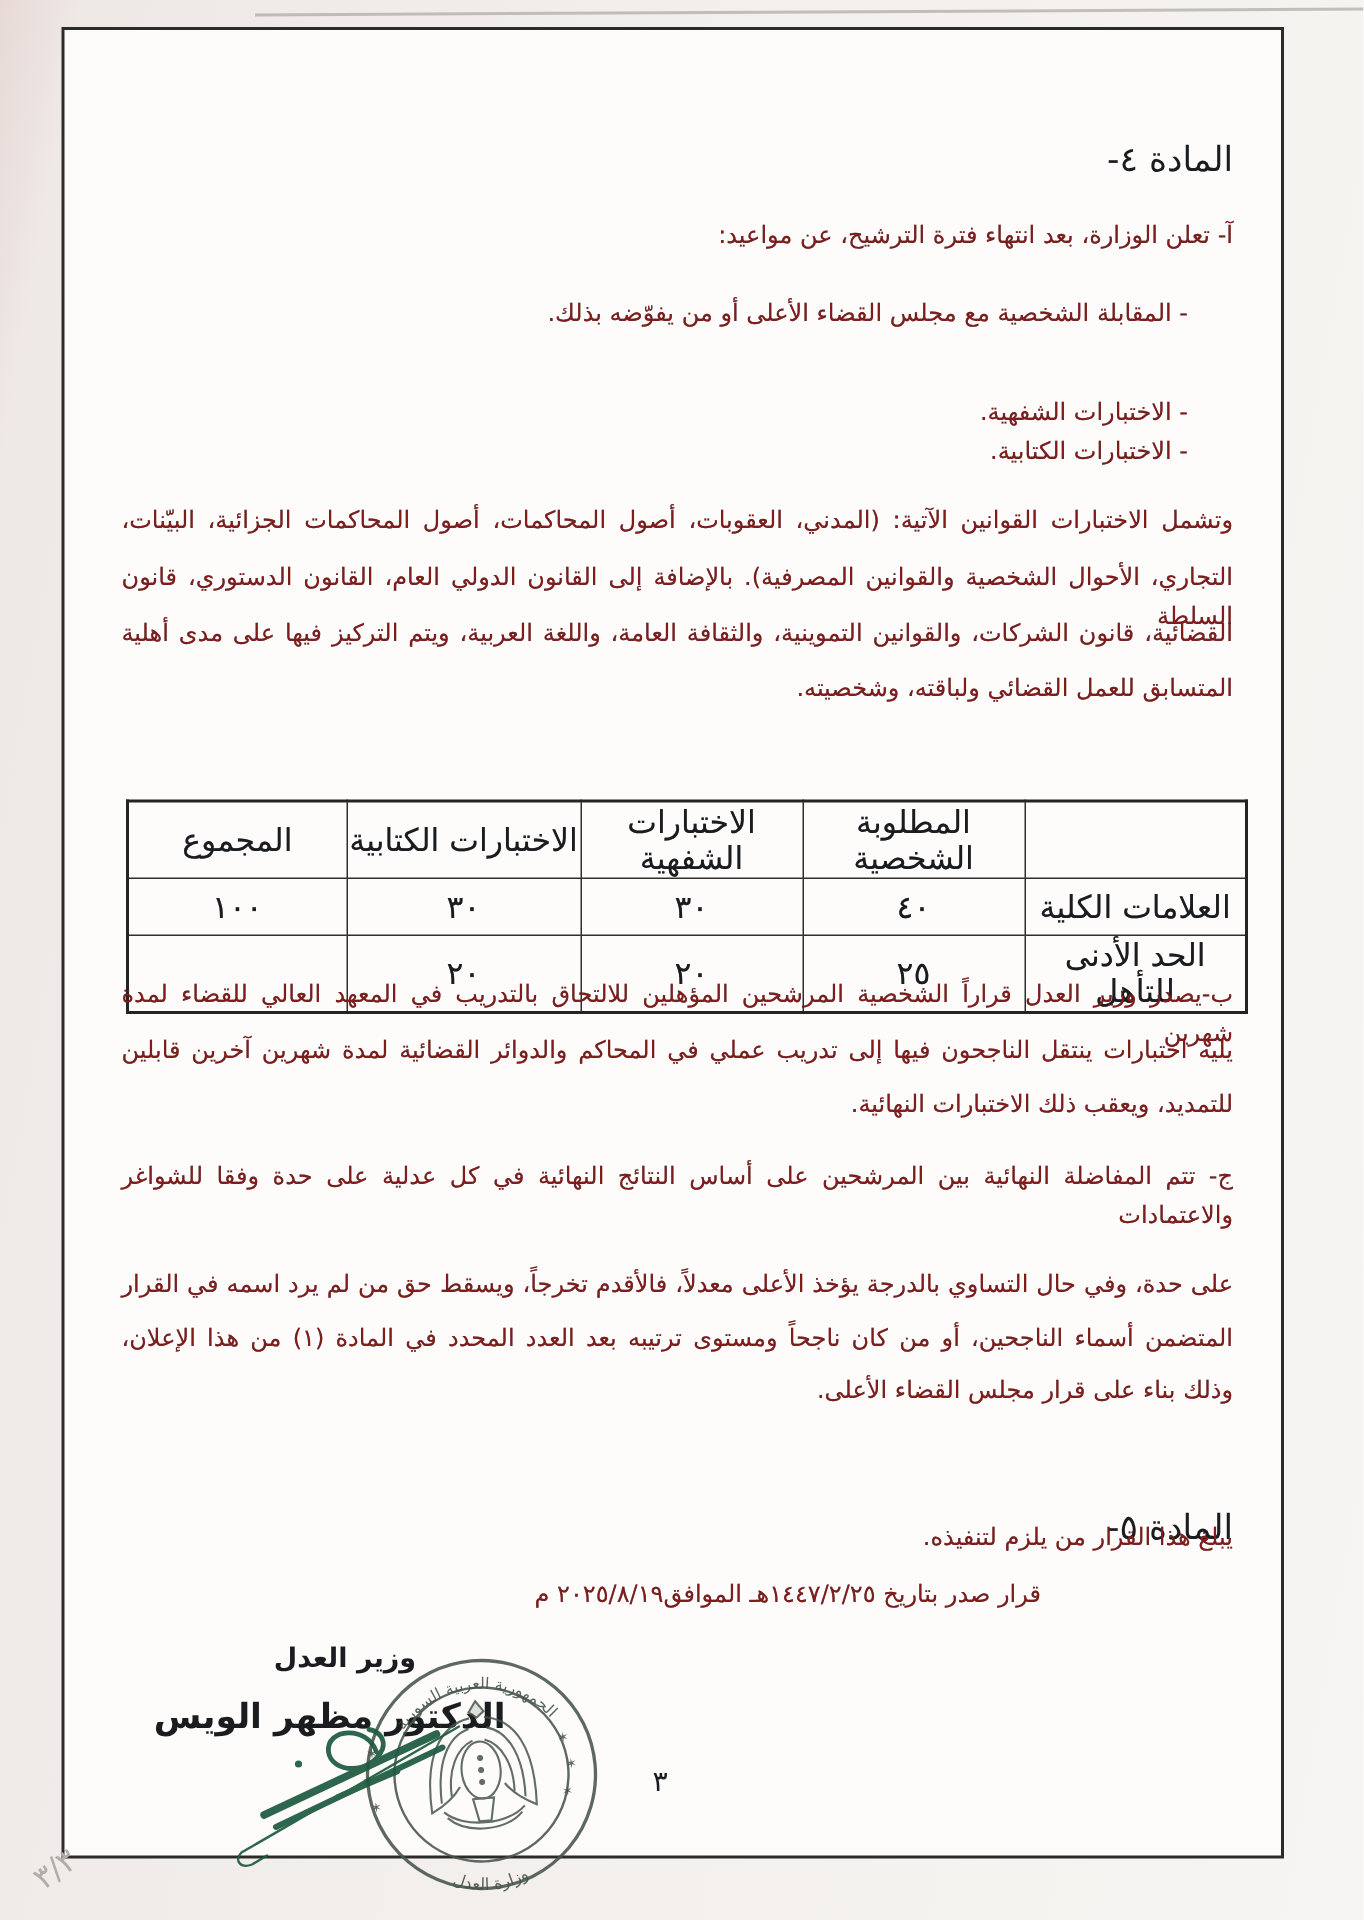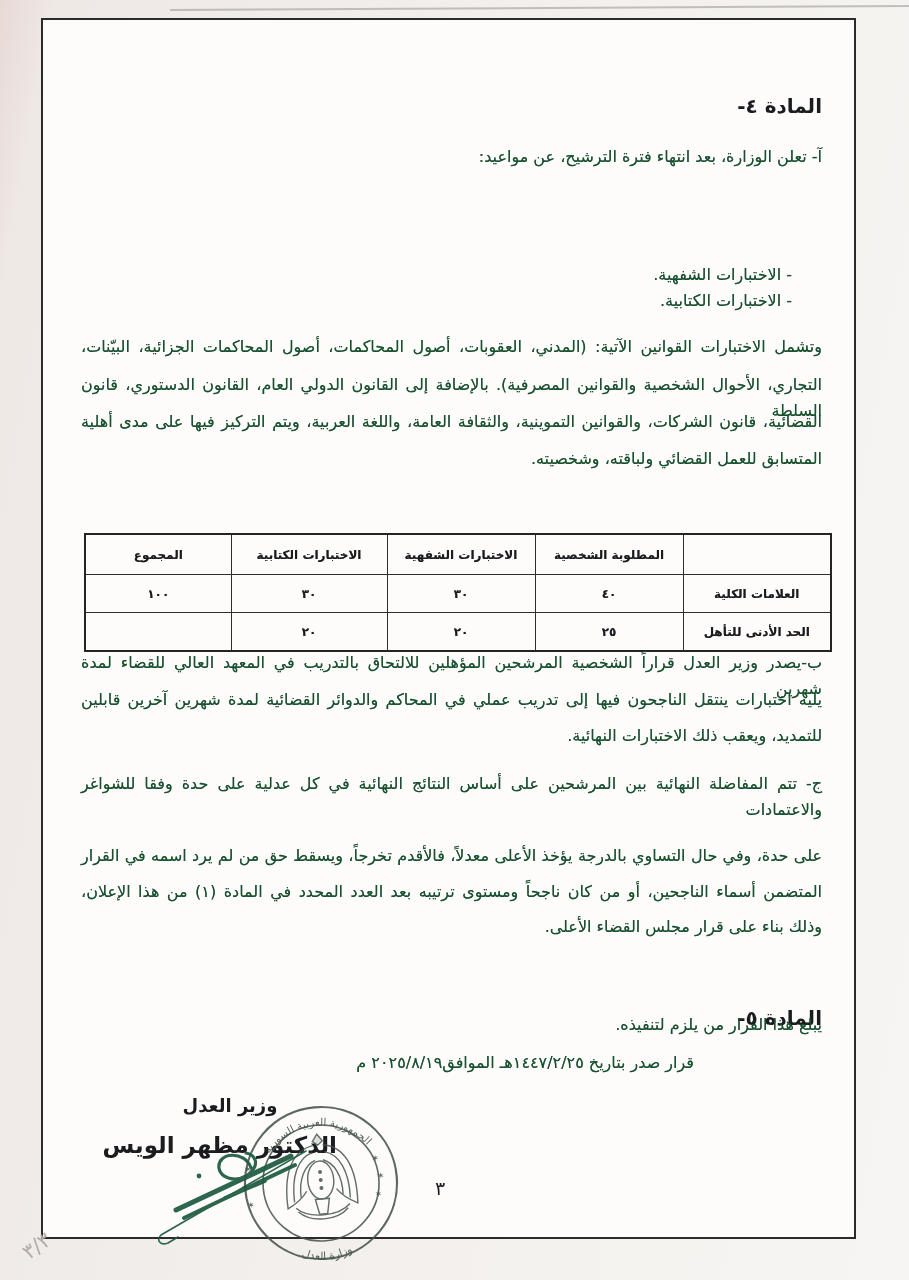--- a/index.html
+++ b/index.html
@@ -8,28 +8,28 @@
     font-family:"DejaVu Sans",sans-serif;
     background:linear-gradient(100deg,#e7d9d6 0%,#efe9e6 5%,#f2efec 45%,#f7f5f3 100%);
   }
   .paper-edge{position:absolute;top:7px;left:170px;width:739px;height:2px;
     background:#8f8b86;opacity:.5;transform:rotate(-.3deg);}
   .page{
     position:absolute;left:41px;top:18px;width:811px;height:1217px;
     background:#fdfcfb;border:2px solid #2b2b2b;direction:rtl;color:#1b1c20;
   }
   .abs{position:absolute;}
-  .t{font-size:16px;line-height:26px;color:#14532d;text-shadow:0 0 .4px rgba(20,20,25,.55);}
-  .h{font-size:20px;font-weight:bold;text-align:right;}
+  .t{font-size:16px;line-height:26px;color:#7f1d1d;text-shadow:0 0 .4px rgba(20,20,25,.55);}
+  .h{font-size:23px;font-weight:normal;text-align:right;}
   .jline{left:38px;right:32px;text-align:justify;text-align-last:justify;white-space:normal;}
   .rline{left:38px;right:32px;text-align:right;}
   .bullet{right:62px;left:60px;text-align:right;}
   .marks-table{border-collapse:collapse;table-layout:fixed;width:746px;direction:rtl;background:#fdfcfb;}
   .marks-table td{border:1.8px solid #2e2e2e;text-align:center;vertical-align:middle;
-    font-weight:bold;font-size:12px;color:#1b1c20;text-shadow:0 0 .4px rgba(20,20,25,.5);}
+    font-weight:normal;font-size:21px;color:#1b1c20;text-shadow:0 0 .4px rgba(20,20,25,.5);}
   .marks-table tr.hdr td{height:37px;}
   .marks-table tr.data td{height:35px;}
   .marks-table{border:2.6px solid #242424;}
   .sig-title{font-weight:bold;font-size:18px;text-align:center;}
   .sig-name{font-weight:bold;font-size:23px;text-align:center;white-space:nowrap;}
   .pagenum{font-size:19px;font-weight:500;}
   .marker33{position:absolute;left:22px;top:1234px;color:#b3ada7;font-size:21px;
     transform:rotate(-36deg);direction:rtl;}
   .stamp{position:absolute;left:193px;top:1078px;width:170px;height:170px;transform:rotate(-5deg);}
   .sig-ink{position:absolute;left:86px;top:1118px;width:210px;height:152px;}
@@ -38,20 +38,21 @@
 <body>
 
 <div class="paper-edge"></div>
 
 <div class="page">
 
   <div class="abs h" style="top:74px;right:32px;">المادة ٤-</div>
 
   <div class="abs t rline" style="top:124px;">آ- تعلن الوزارة، بعد انتهاء فترة الترشيح، عن مواعيد:</div>
 
+  <div class="abs t bullet" style="top:176px;">- المقابلة الشخصية مع مجلس القضاء الأعلى أو من يفوّضه بذلك.</div>
   <div class="abs t bullet" style="top:222px;margin-top:20px;">- الاختبارات الشفهية.</div>
   <div class="abs t bullet" style="top:268px;">- الاختبارات الكتابية.</div>
 
   <div class="abs t jline" style="top:314px;">وتشمل الاختبارات القوانين الآتية: (المدني، العقوبات، أصول المحاكمات، أصول المحاكمات الجزائية، البيّنات،</div>
   <div class="abs t jline" style="top:352px;">التجاري، الأحوال الشخصية والقوانين المصرفية). بالإضافة إلى القانون الدولي العام، القانون الدستوري، قانون السلطة</div>
   <div class="abs t jline" style="top:389px;">القضائية، قانون الشركات، والقوانين التموينية، والثقافة العامة، واللغة العربية، ويتم التركيز فيها على مدى أهلية</div>
   <div class="abs t rline" style="top:426px;">المتسابق للعمل القضائي ولباقته، وشخصيته.</div>
 
 
   <div class="abs" style="top:513px;left:41px;">

